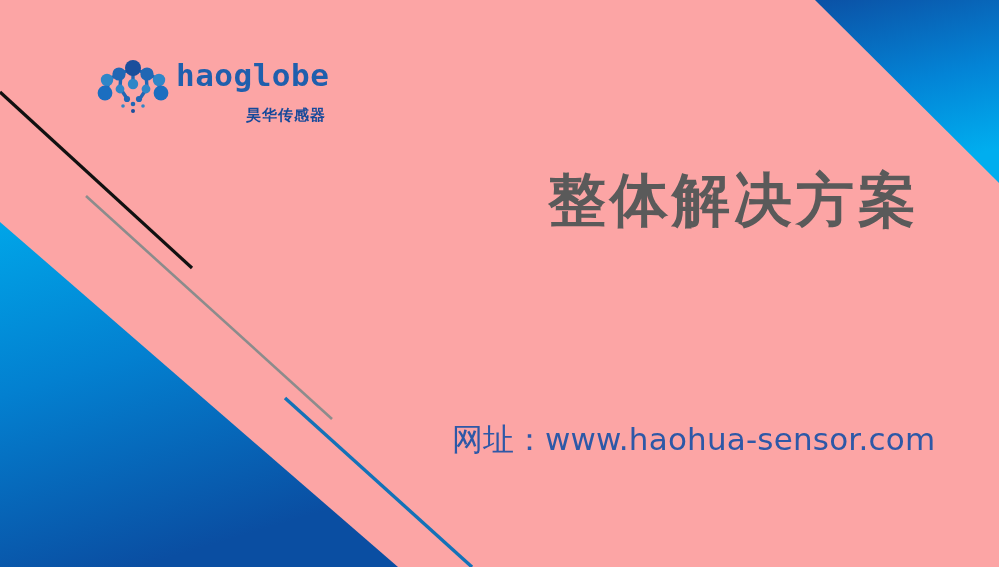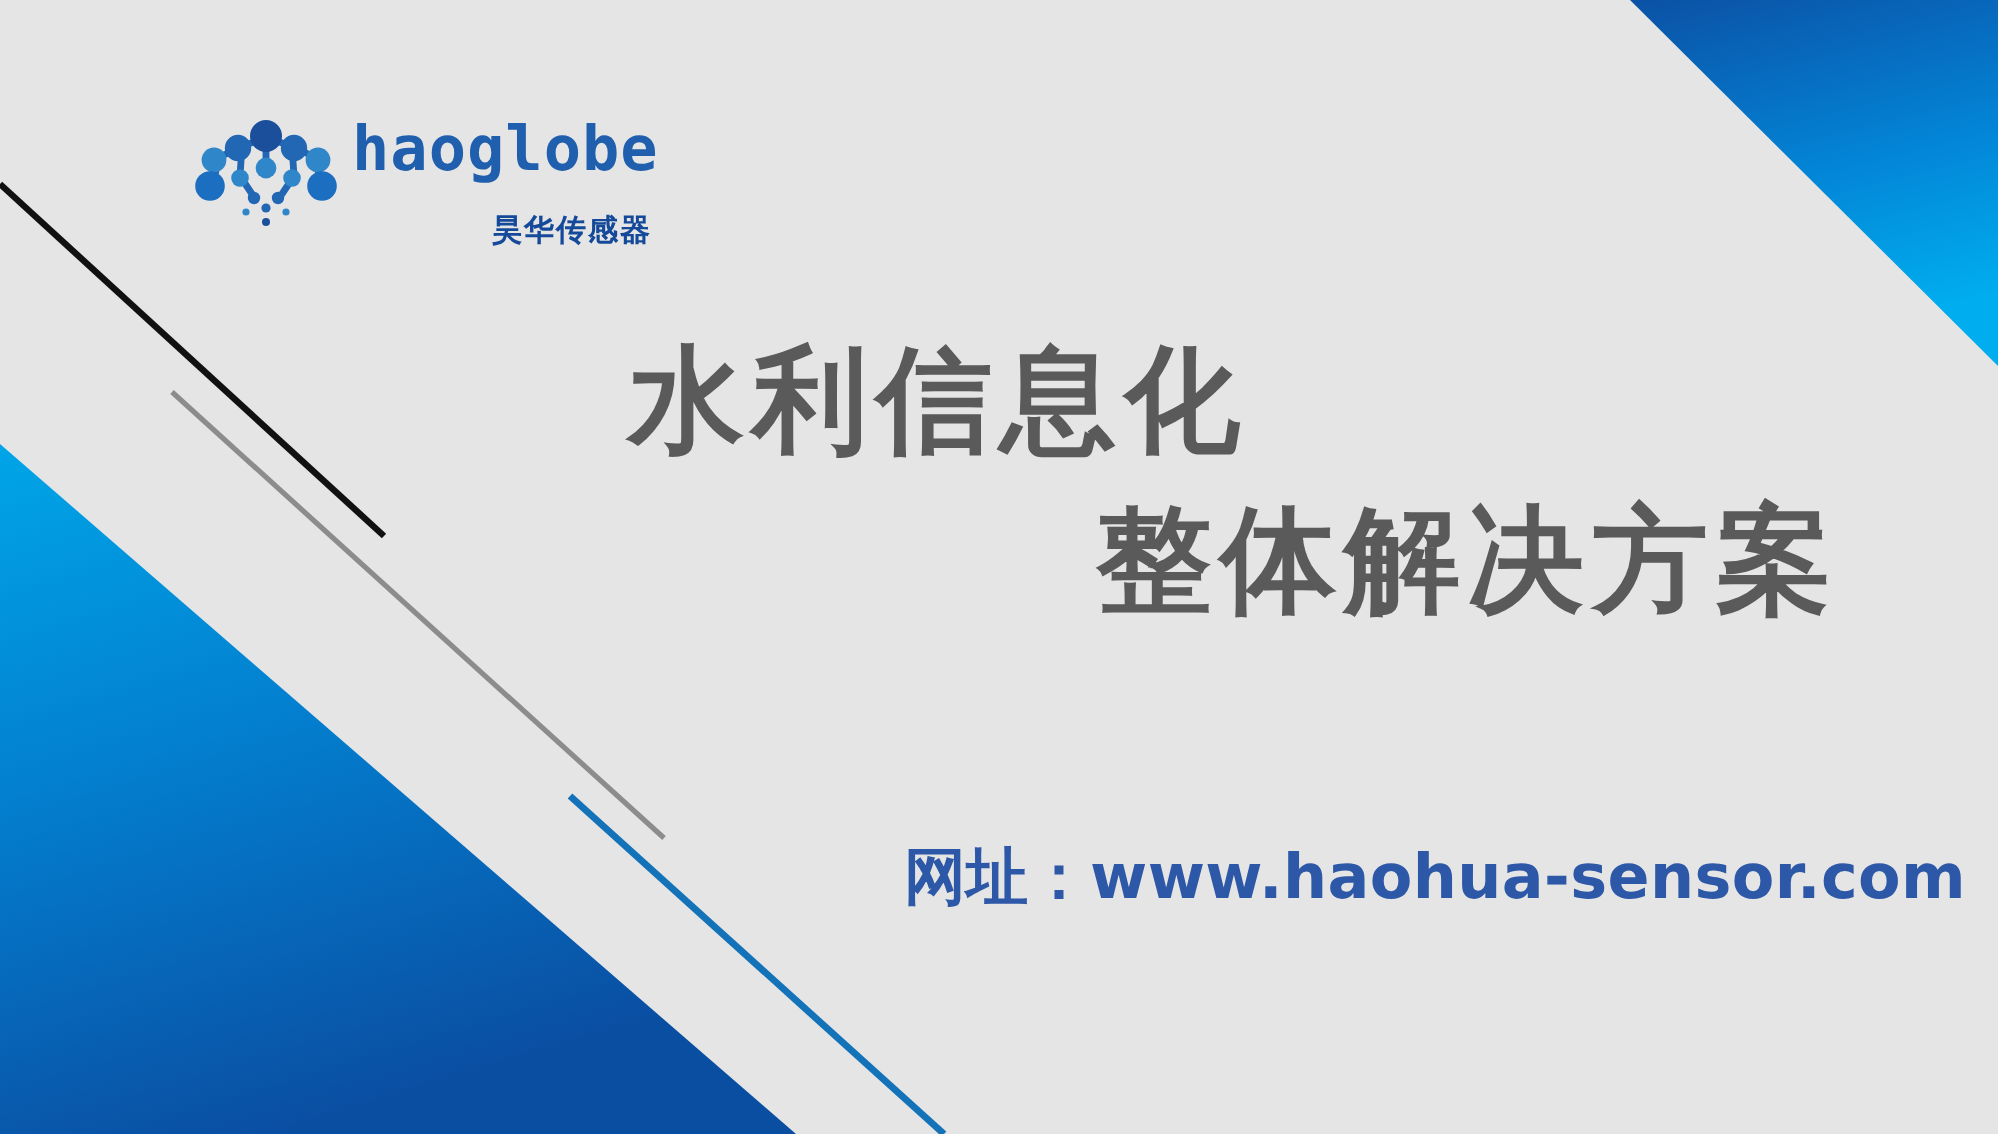--- a/index.html
+++ b/index.html
@@ -5,21 +5,21 @@
   html, body {
     margin: 0;
     padding: 0;
     background: #ffffff;
   }
   #slide {
     position: relative;
     width: 999px;
     height: 567px;
     overflow: hidden;
-    background: #e5e5e5;
+    background: #fca5a5;
     font-family: "Liberation Sans", "DejaVu Sans", sans-serif;
   }
 
   
   #bg-shapes {
     position: absolute;
     inset: 0;
     width: 999px;
     height: 567px;
   }
@@ -87,21 +87,20 @@
   }
   #title-line-1 { text-align: left; padding-left: 14px; }
   #title-line-2 { text-align: right; padding-left: 142px; }
 
   
   #website-block {
     position: absolute;
     left: 452px;
     top: 419px;
     white-space: nowrap;
-    font-weight: bold;
   }
   #website-label {
     color: #2d58a7;
     font-family: "DejaVu Sans", "Liberation Sans", sans-serif;
     font-size: 31px;
     line-height: 40px;
     letter-spacing: 0px;
   }
   #website-url {
     color: #2d58a7;
@@ -179,21 +178,20 @@
       </g>
     </svg>
 
     <div id="logo-text-wrap">
       <span id="logo-wordmark">haoglobe</span>
       <span id="logo-sub">昊华传感器</span>
     </div>
   </div>
 
   <div id="title-block">
-    <div class="title-line" id="title-line-1">水利信息化</div>
     <div class="title-line" id="title-line-2">整体解决方案</div>
   </div>
 
   <div id="website-block">
     <span id="website-label">网址：</span><span id="website-url">www.haohua-sensor.com</span>
   </div>
 
 </div>
 
 </body></html>

